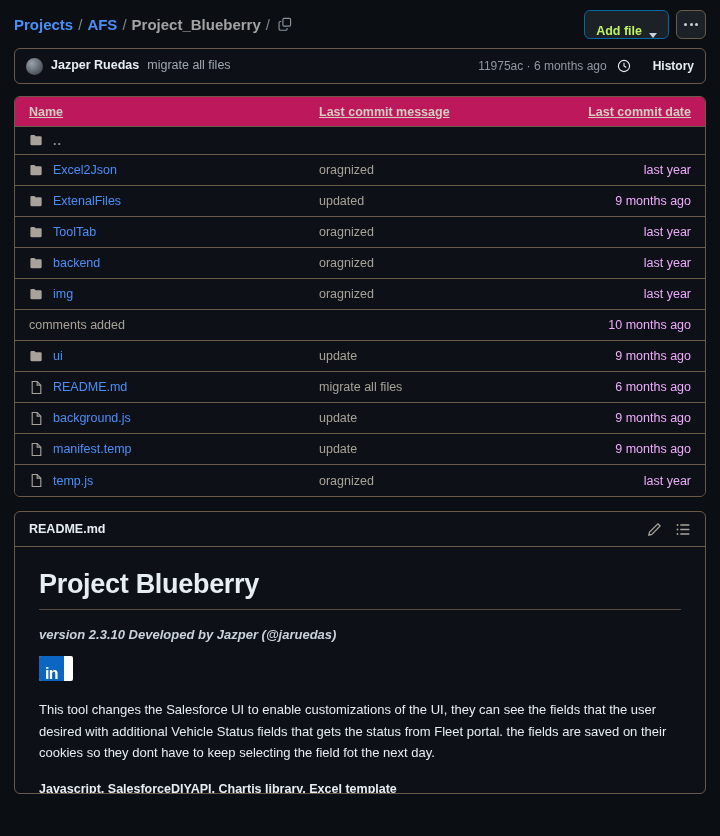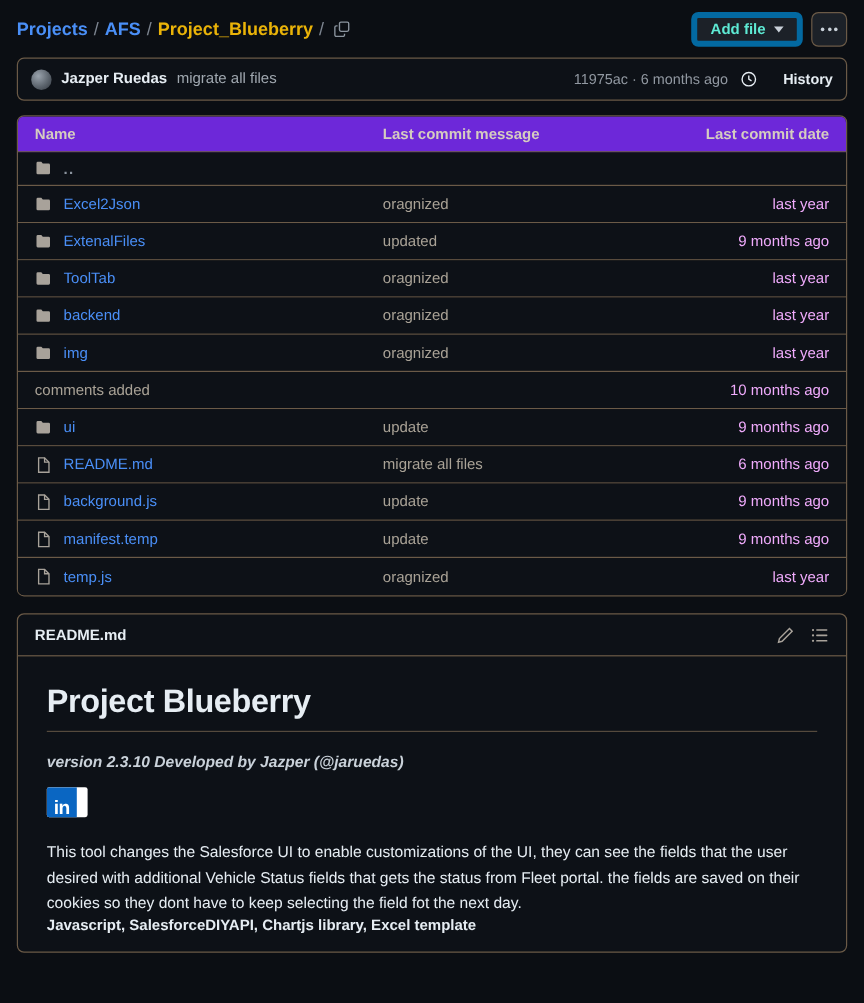--- a/index.html
+++ b/index.html
@@ -26,42 +26,42 @@
   }
 
   .breadcrumb {
     display: flex;
     align-items: center;
     font-size: 15px;
     font-weight: bold;
     gap: 5px;
   }
   .crumb-link { color: #4a8ff7; text-decoration: none; }
-  .crumb-current { color: #eab308; }
+  .crumb-current { color: #a3a3a3; }
   .crumb-sep { color: #7d8590; font-weight: normal; }
 
   .copy-icon {
     display: inline-flex;
     align-items: center;
     margin-left: 3px;
     color: #8b949e;
   }
 
   .topbar-actions { display: flex; align-items: center; gap: 7px; }
 
   .btn-addfile {
     display: flex;
-    align-items: center;
+    align-items: flex-end;
     gap: 7px;
     height: 29px;
     padding: 0 11px;
     background: #1c2128;
-    border: 5px solid #0369a1;
+    border: 1px solid #0369a1;
     border-radius: 6px;
-    color: #5eead4;
+    color: #bef264;
     font-size: 12.5px;
     font-weight: bold;
     font-family: "Liberation Sans", sans-serif;
     cursor: pointer;
   }
   .caret {
     width: 0; height: 0;
     border-left: 4px solid transparent;
     border-right: 4px solid transparent;
     border-top: 5px solid #c9d1d9;
@@ -121,24 +121,25 @@
     display: flex;
     align-items: center;
     height: 31px;
     padding: 0 14px;
     font-size: 12.5px;
     border-bottom: 1px solid #6b5a47;
     background: #0d1117;
   }
   .row:last-child { border-bottom: none; }
   .row.header {
-    background: #6d28d9;
+    background: #be185d;
     height: 30px;
     color: #d5ccc0;
     font-weight: bold;
+    text-decoration: underline;
   }
   .row.parent { height: 28px; }
 
   .c-name { flex: 0 0 290px; display: flex; align-items: center; gap: 9px; min-width: 0; }
   .c-msg  { flex: 1 1 auto; color: #a9a296; min-width: 0;
             overflow: hidden; text-overflow: ellipsis; white-space: nowrap; }
   .c-date { flex: 0 0 150px; text-align: right; color: #f0abfc; }
 
   .row.header .c-msg,
   .row.header .c-date { color: #d5ccc0; }
@@ -211,20 +212,21 @@
     align-items: center;
     justify-content: center;
     letter-spacing: -0.5px;
     font-family: "Liberation Sans", sans-serif;
   }
 
   .rm-p {
     color: #e6edf3;
     font-size: 13px;
     line-height: 1.66;
+    margin-bottom: 18px;
   }
   .rm-strong { color: #e6edf3; font-size: 12.5px; font-weight: bold; }
 </style>
 </head>
 <body>
 
 <div class="topbar">
 
   <div class="breadcrumb">
     <a class="crumb-link">Projects</a>

